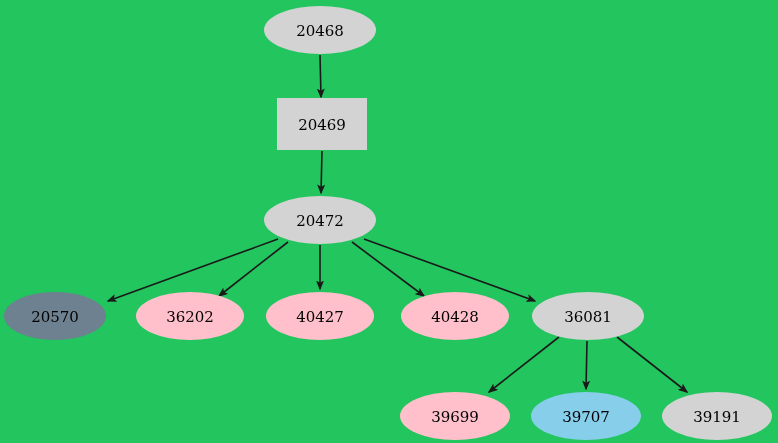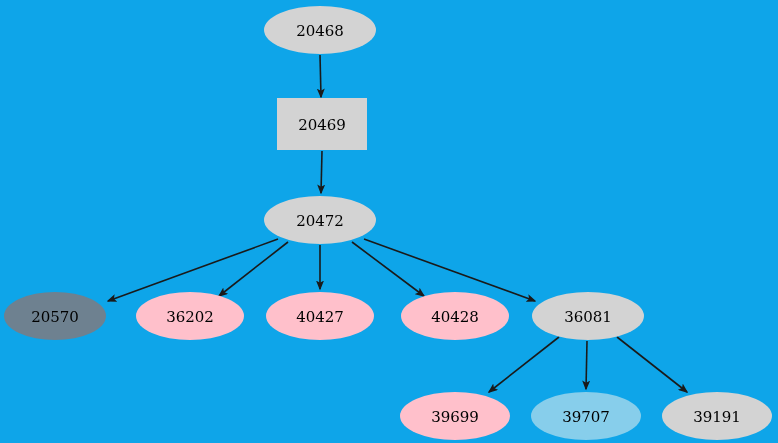--- a/index.html
+++ b/index.html
@@ -39,21 +39,21 @@
     fill: none;
   }
   .edge-head {
     fill: #1a1a1a;
     stroke: none;
   }
 </style>
 </head>
 <body>
 
-<div id="graph-canvas" style="width: 778px; height: 443px; background: #0ea5e9;">
+<div id="graph-canvas" style="width: 778px; height: 443px; background: #22c55e;">
   <svg id="graph-svg" viewBox="0 0 778 443">
     <defs>
       <marker id="arrowhead" markerWidth="10" markerHeight="8" refX="8.5" refY="4" orient="auto" markerUnits="userSpaceOnUse">
         <polygon class="edge-head" points="0,0 10,4 0,8 2.2,4"></polygon>
       </marker>
     </defs>
     <g id="edges-layer">
         <line class="edge-line" x1="320" y1="55" x2="321" y2="97" stroke="#1a1a1a" marker-end="url(#arrowhead)"></line>
         <line class="edge-line" x1="322" y1="151" x2="321" y2="193" stroke="#1a1a1a" marker-end="url(#arrowhead)"></line>
         <line class="edge-line" x1="278" y1="239" x2="108" y2="301" stroke="#1a1a1a" marker-end="url(#arrowhead)"></line>

